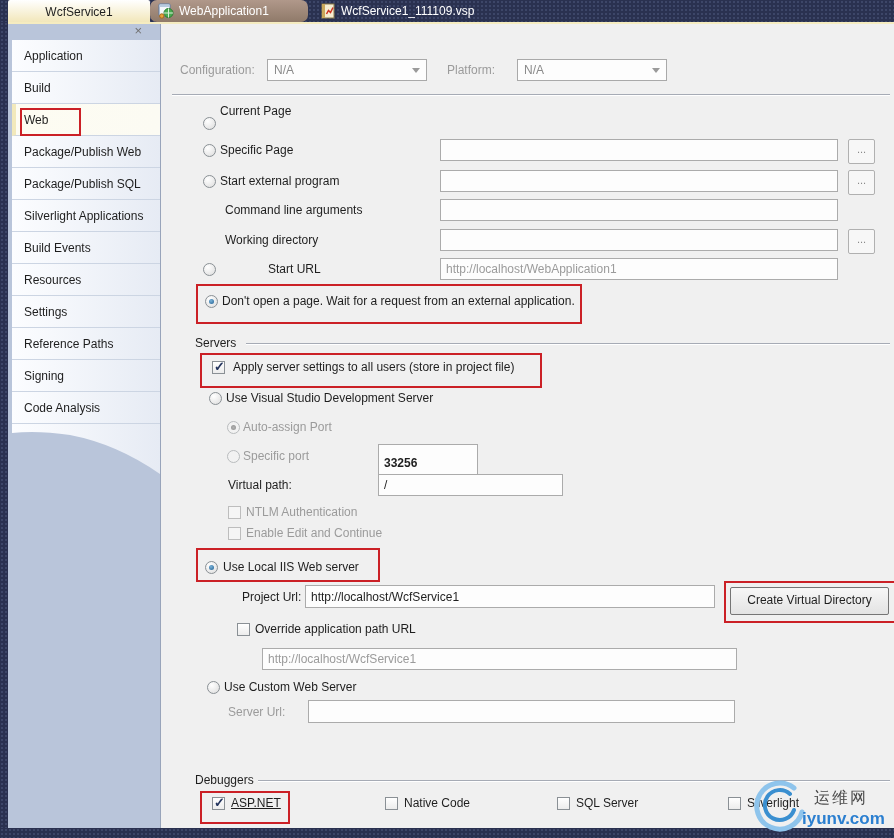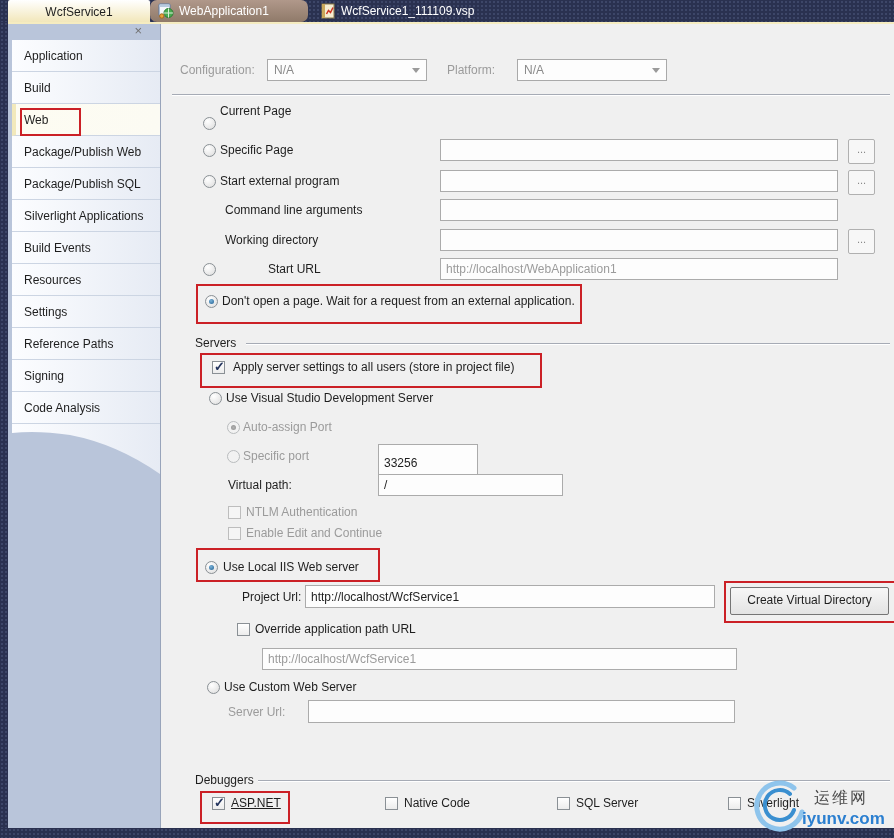--- a/index.html
+++ b/index.html
@@ -201,21 +201,21 @@
   <div class="ann" style="left:200px;top:353px;width:338px;height:31px;"></div>
 
   <div class="radio" style="left:209px;top:392px;"></div>
   <div class="lbl" style="left:226px;top:391px;">Use Visual Studio Development Server</div>
 
   <div class="radio dis sel" style="left:227px;top:421px;"></div>
   <div class="lbl dim" style="left:243px;top:420px;">Auto-assign Port</div>
 
   <div class="radio dis" style="left:227px;top:450px;"></div>
   <div class="lbl dim" style="left:243px;top:449px;">Specific port</div>
-  <input class="tb" style="left: 378px; top: 444px; width: 100px; height: 38px;" value="33256">
+  <input class="tb" style="left: 378px; top: 444px; width: 100px; height: 38px; font-weight: bold;" value="33256">
 
   <div class="lbl" style="left:228px;top:478px;">Virtual path:</div>
   <input class="tb" style="left: 378px; top: 474px; width: 185px; height: 22px;" value="/">
 
   <div class="cb dis" style="left:228px;top:506px;"></div>
   <div class="lbl dim" style="left:246px;top:505px;">NTLM Authentication</div>
 
   <div class="cb dis" style="left:228px;top:527px;"></div>
   <div class="lbl dim" style="left:246px;top:526px;">Enable Edit and Continue</div>
 

